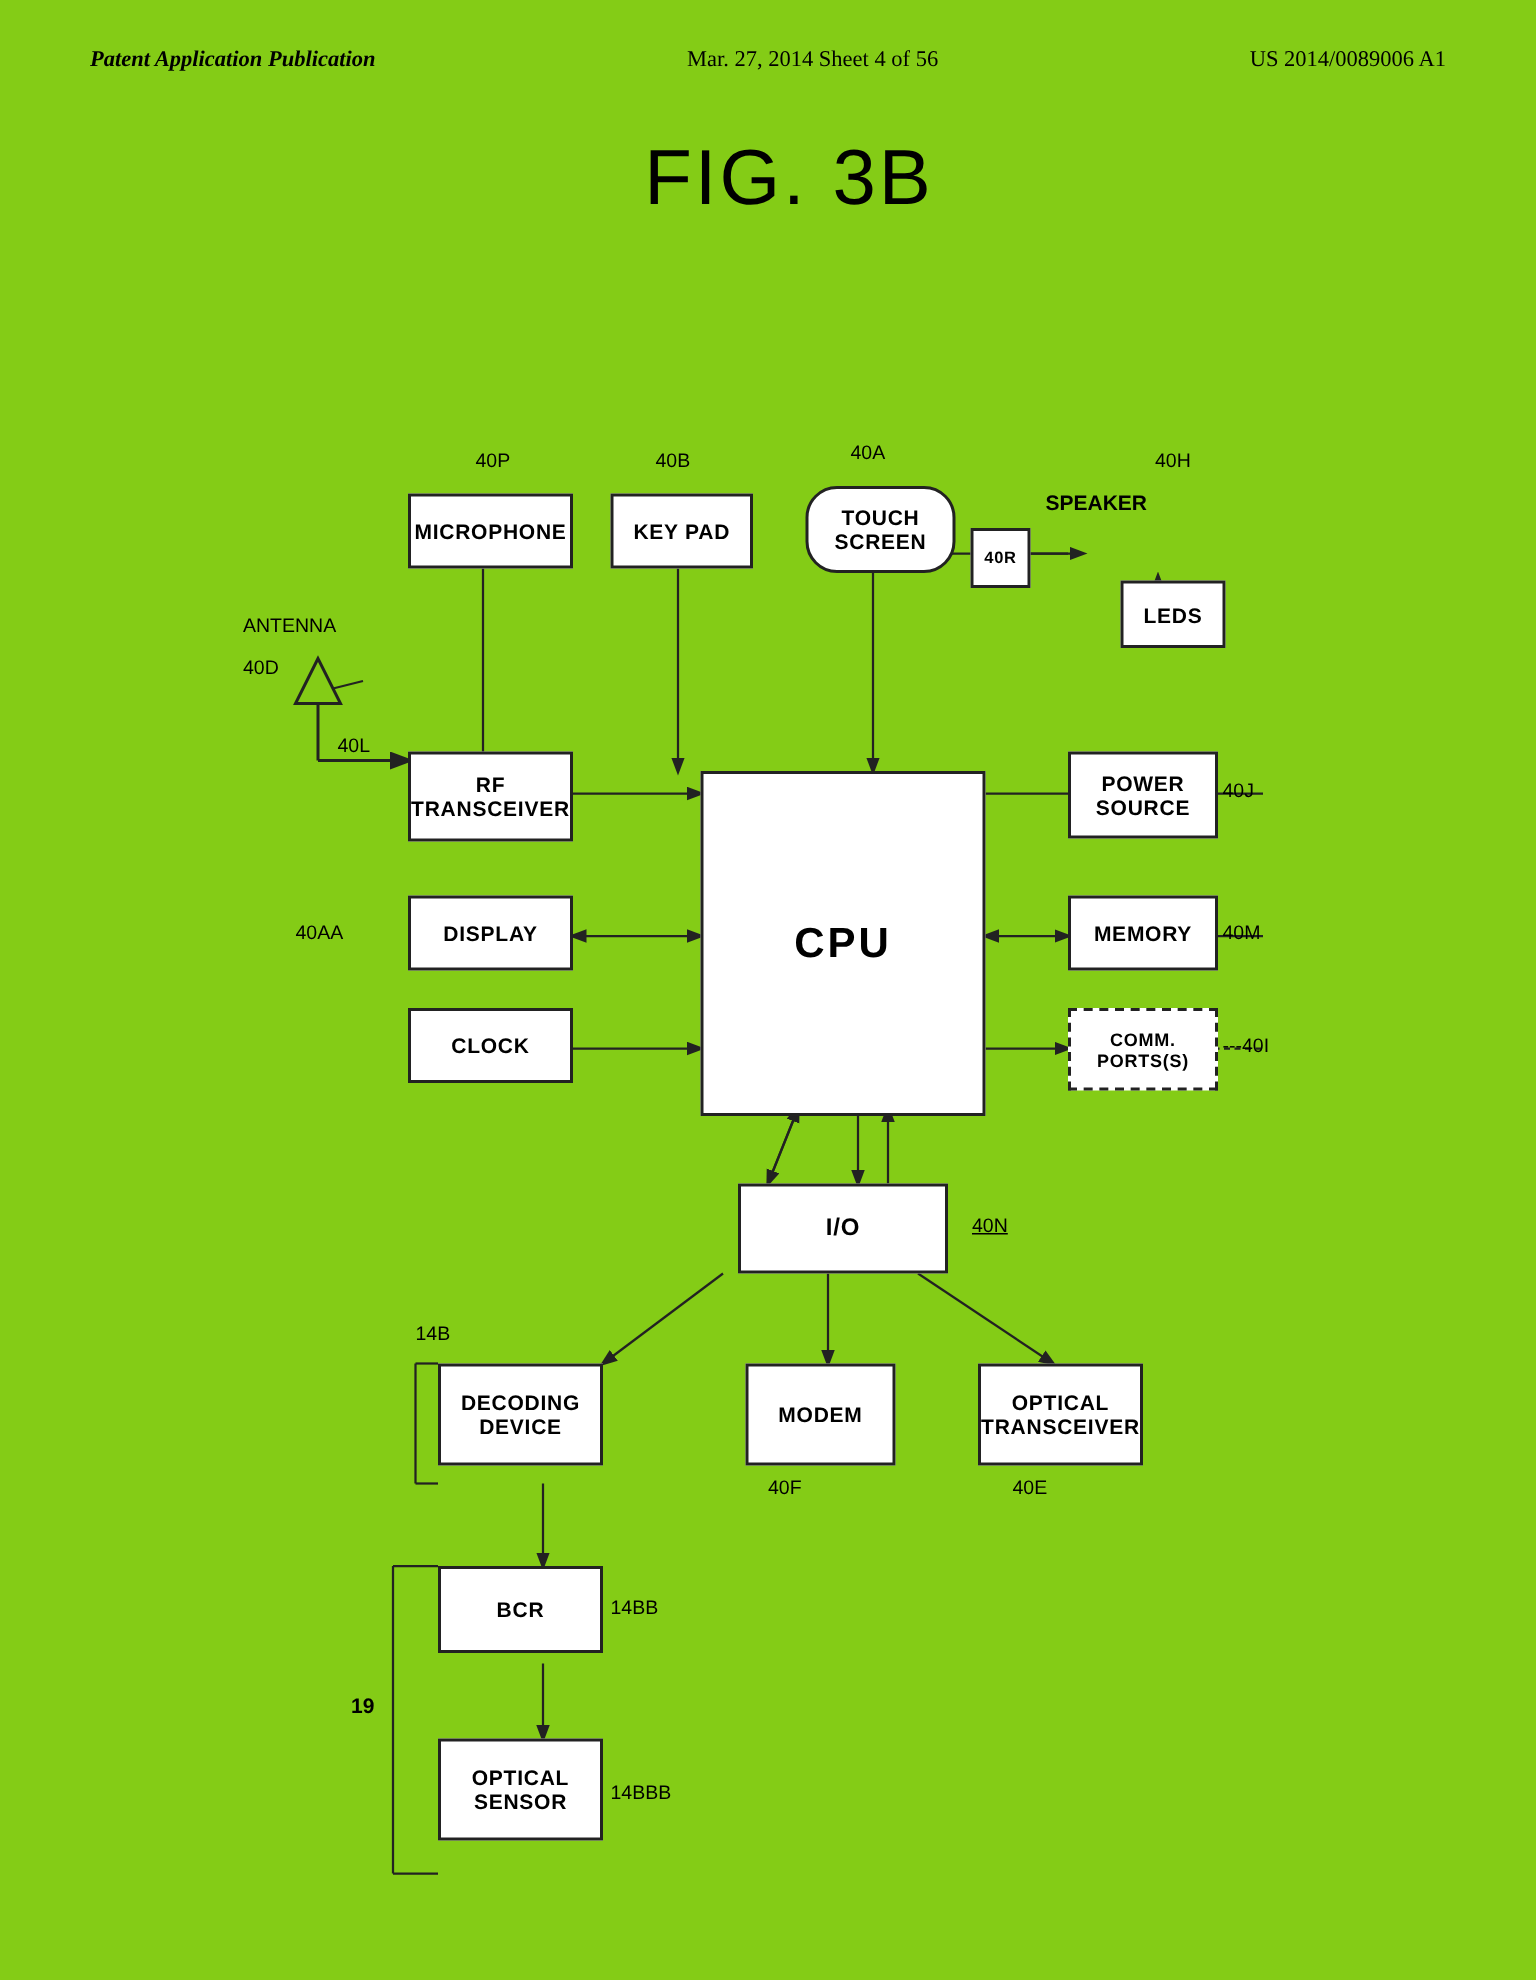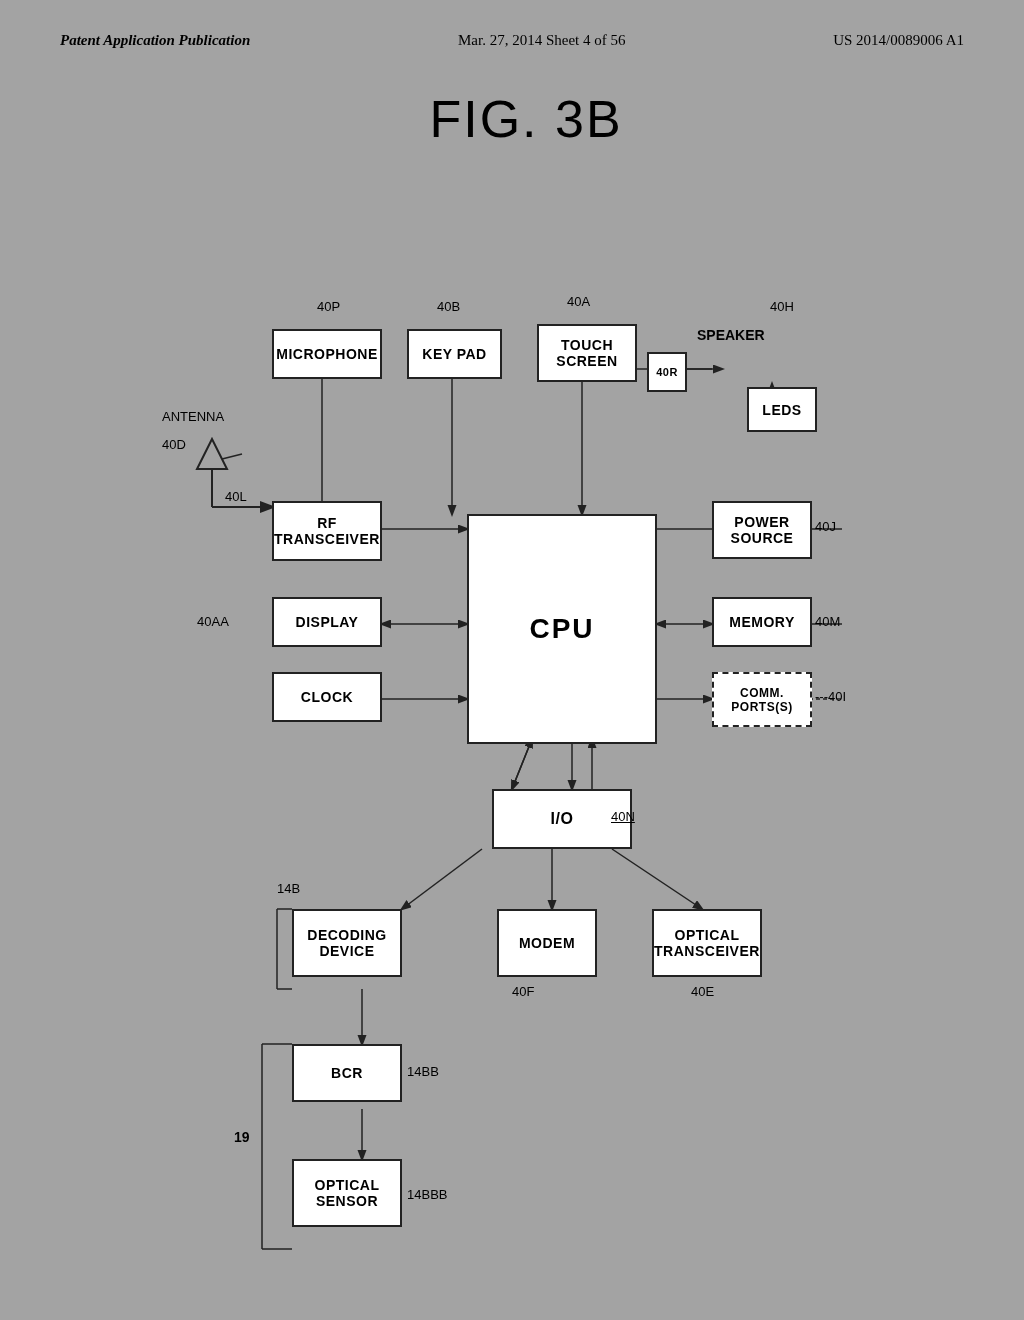--- a/index.html
+++ b/index.html
@@ -8,21 +8,21 @@
       font-family: 'Times New Roman', Times, serif;
       width: 1024px;
       min-height: 1320px;
       position: relative;
       overflow: hidden;
     }
 
     .page {
       width: 1024px;
       min-height: 1320px;
-      background: #a3a3a3;
+      background: #84cc16;
       position: relative;
       padding: 0;
     }
 
     
     .header {
       display: flex;
       justify-content: space-between;
       align-items: baseline;
       padding: 32px 60px 10px 60px;
@@ -197,21 +197,21 @@
     </div>
 
     <div class="label" style="left:195px; top:130px;">40P</div>
 
     <div class="box" style="left:285px; top:160px; width:95px; height:50px;">
       <span>KEY PAD</span>
     </div>
 
     <div class="label" style="left:315px; top:130px;">40B</div>
 
-    <div class="box" style="left:415px; top:155px; width:100px; height:58px;">
+    <div class="box" style="left:415px; top:155px; width:100px; height:58px;border-radius:21px;">
       <span style="white-space:pre-line;">TOUCH
 SCREEN</span>
     </div>
 
     <div class="label" style="left:445px; top:125px;">40A</div>
 
     <div class="label" style="left:575px; top:158px; font-size:14px; font-weight:bold; font-family:Arial,sans-serif;">SPEAKER</div>
 
     <div class="box" style="left:625px; top:218px; width:70px; height:45px;">
       <span>LEDS</span>
@@ -265,41 +265,41 @@
       <span style="white-space:pre-line; font-size:12px;">COMM.
 PORTS(S)</span>
     </div>
 
     <div class="label" style="left:693px; top:520px;">---40I</div>
 
     <div class="box" style="left:370px; top:620px; width:140px; height:60px; font-size:16px;">
       <span>I/O</span>
     </div>
 
-    <div class="label" style="left:489px; top:640px;text-decoration:underline;">40N</div>
+    <div class="label" style="left:526px; top:640px;text-decoration:underline;">40N</div>
 
     <div class="box" style="left:170px; top:740px; width:110px; height:68px;">
       <span style="white-space:pre-line;">DECODING
 DEVICE</span>
     </div>
 
     <div class="label" style="left:155px; top:712px;">14B</div>
 
     <div class="box" style="left:375px; top:740px; width:100px; height:68px;">
       <span>MODEM</span>
     </div>
 
     <div class="label" style="left:390px; top:815px;">40F</div>
 
     <div class="box" style="left:530px; top:740px; width:110px; height:68px;">
       <span style="white-space:pre-line;">OPTICAL
 TRANSCEIVER</span>
     </div>
 
-    <div class="label" style="left:569px; top:815px;">40E</div>
+    <div class="label" style="left:553px; top:815px;">40E</div>
 
     <div class="box" style="left:170px; top:875px; width:110px; height:58px;">
       <span>BCR</span>
     </div>
 
     <div class="label" style="left:285px; top:895px;">14BB</div>
 
     <div class="box" style="left:170px; top:990px; width:110px; height:68px;">
       <span style="white-space:pre-line;">OPTICAL
 SENSOR</span>

